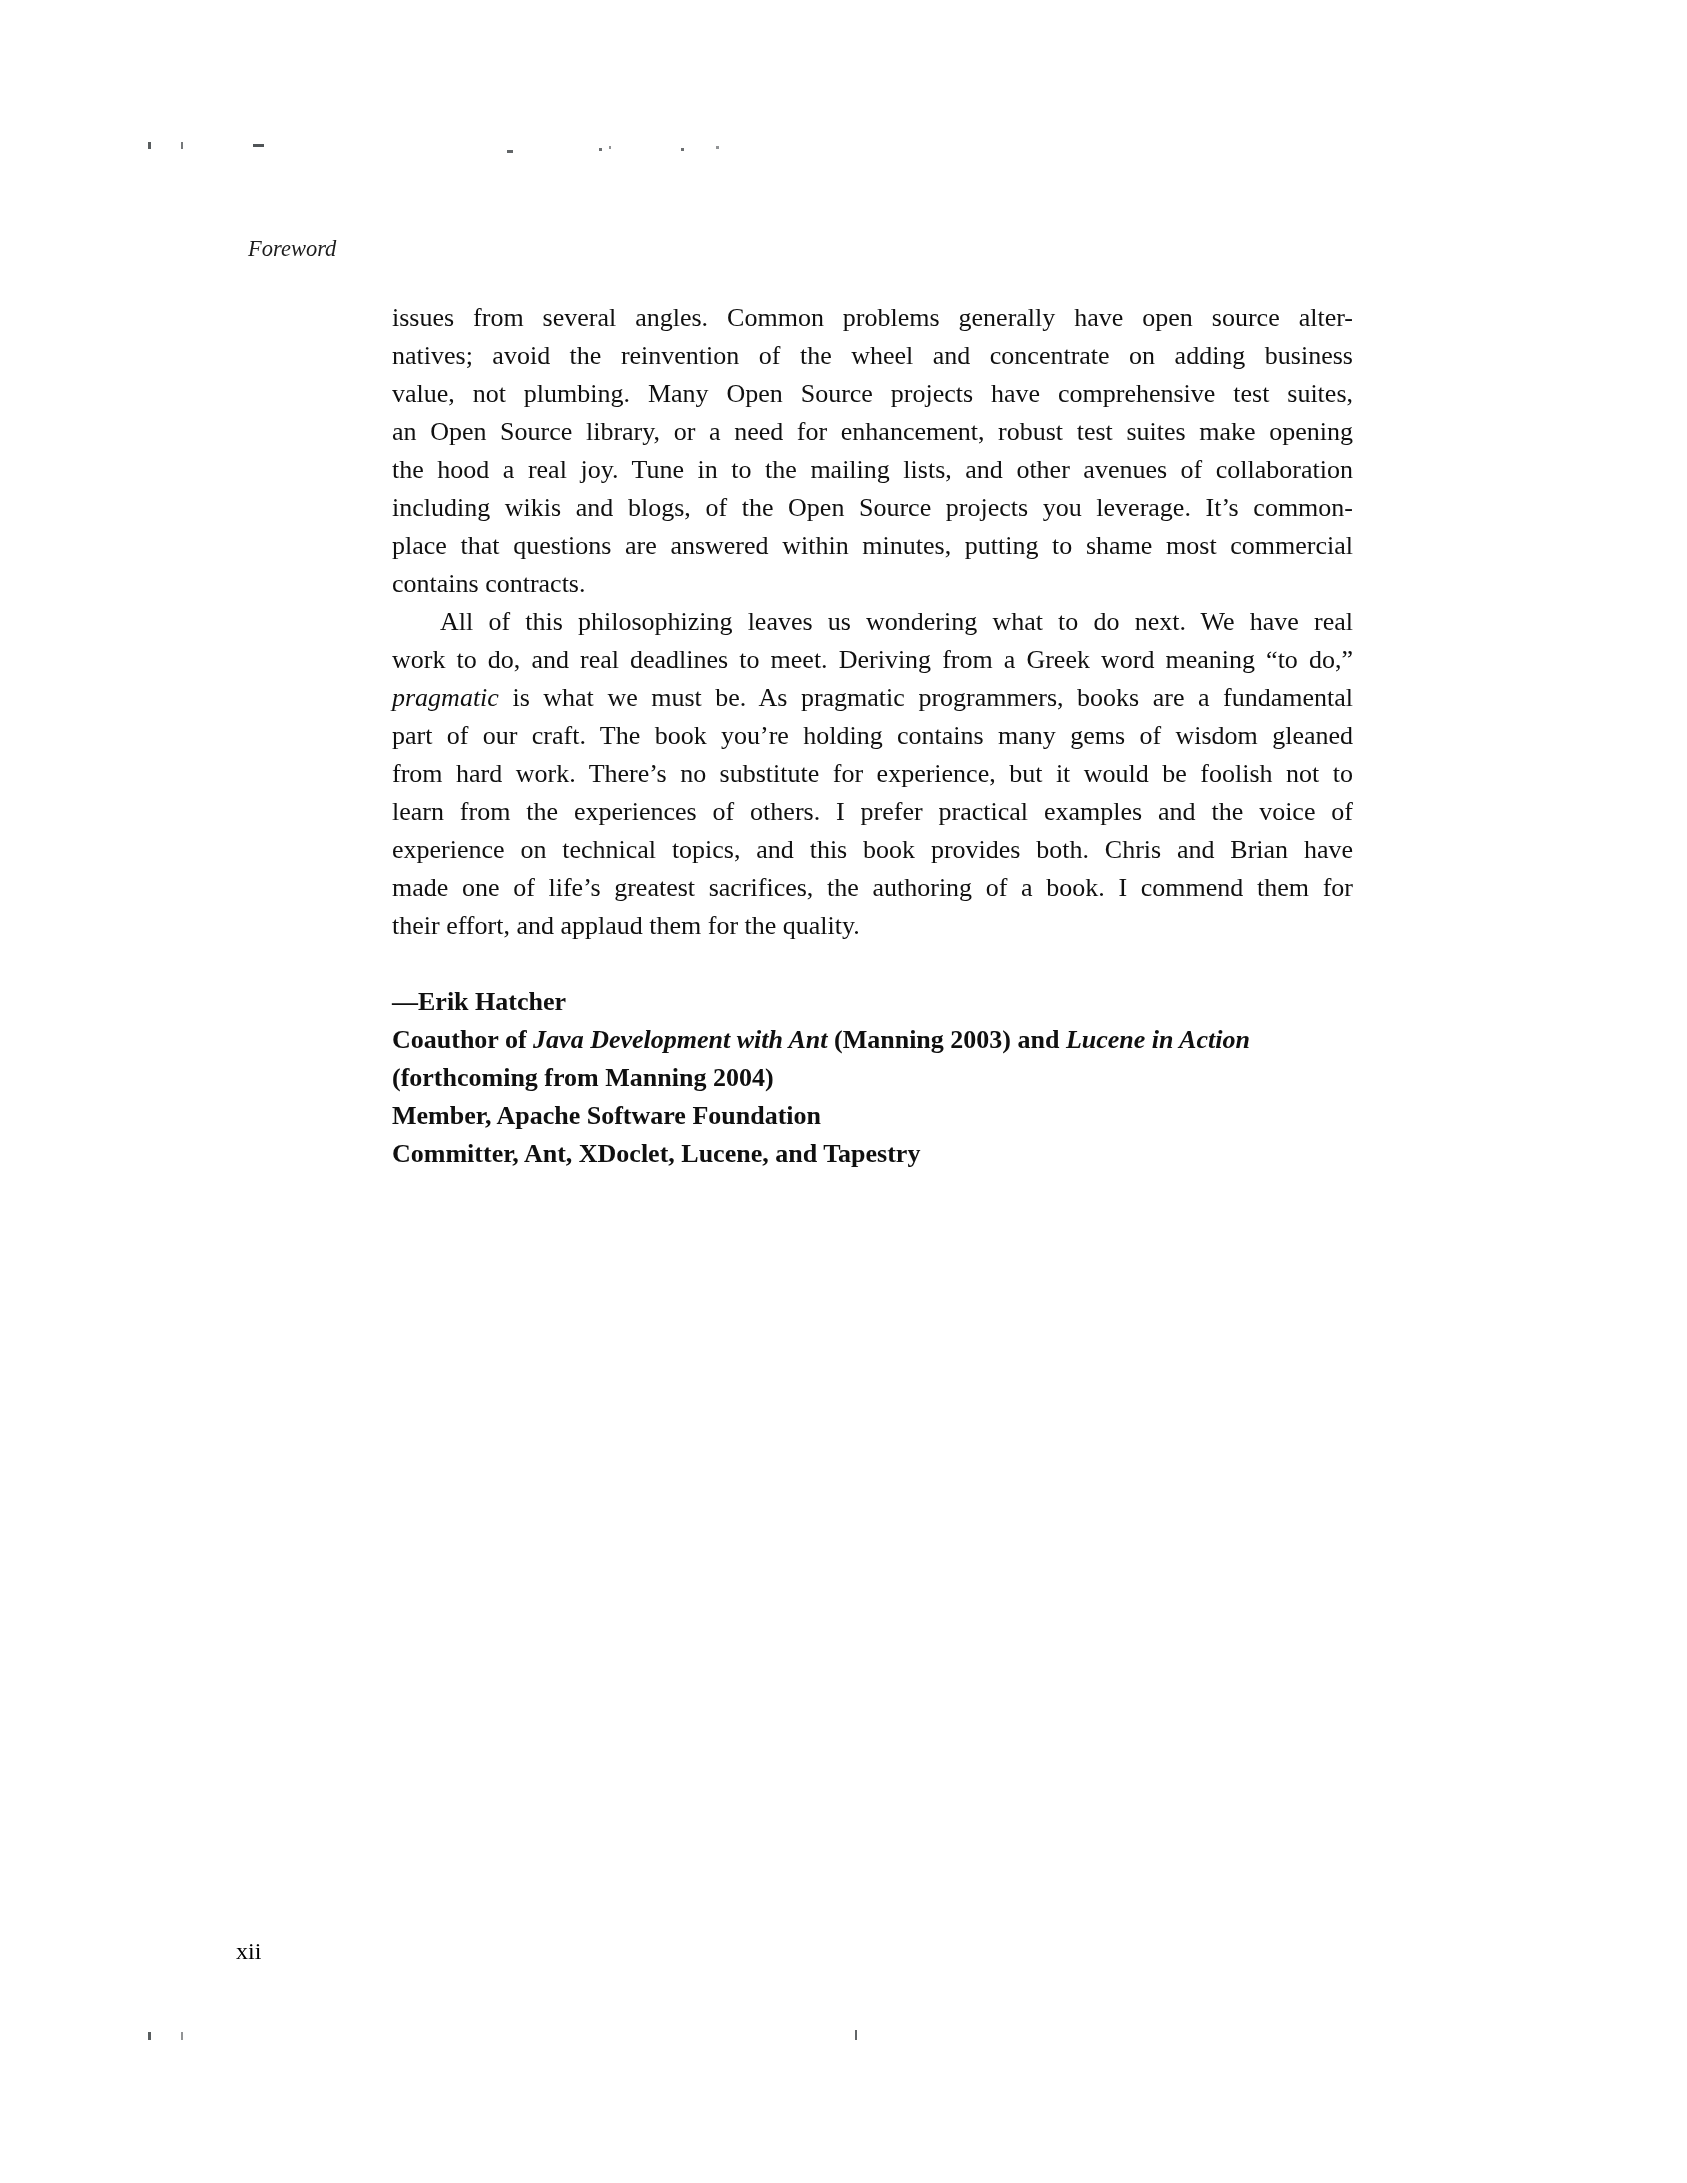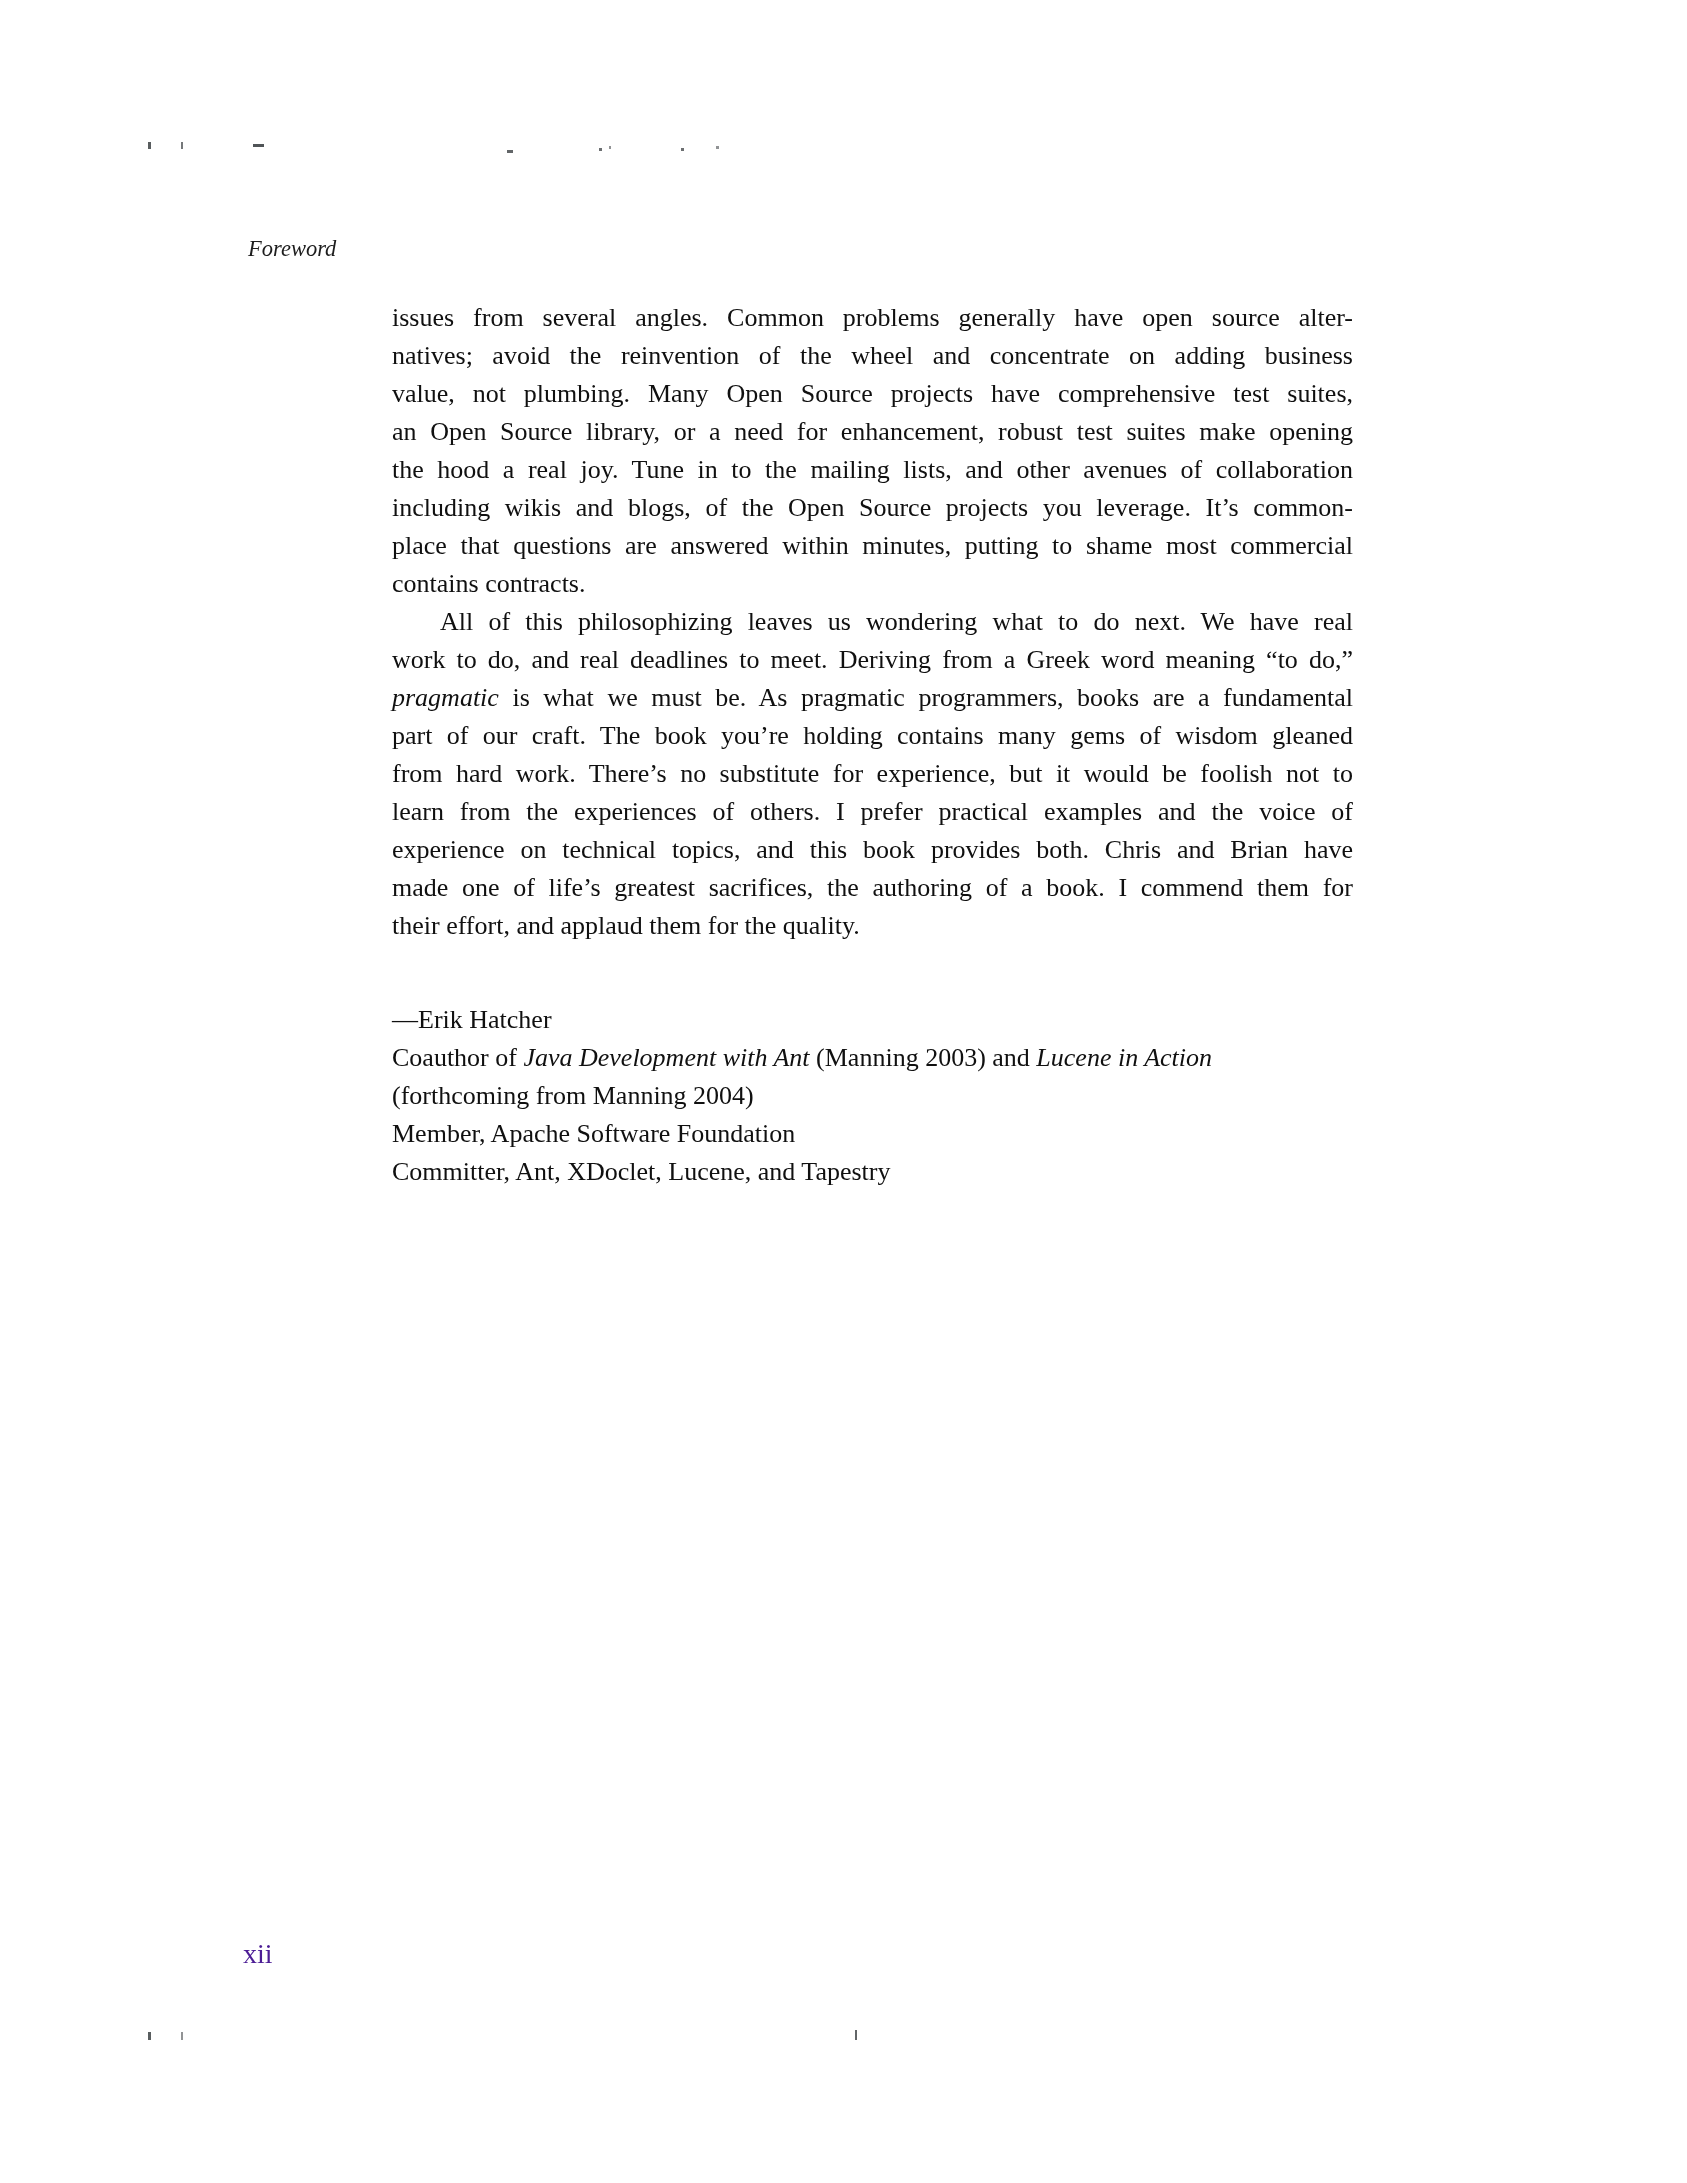--- a/index.html
+++ b/index.html
@@ -34,34 +34,35 @@
     text-align:justify;
     text-align-last:justify;
   }
   .para .line.last{
     text-align-last:left;
   }
   .para.indent .line:first-child{
     text-indent:48px;
   }
   .sig{
-    margin-top:56px;
+    margin-top:38px;
+    font-weight:bold;
   }
   .sig .line{
     text-align:left;
     text-align-last:auto;
   }
   .it{font-style:italic;}
   .folio{
     position:absolute;
-    left:243px;
+    left:236px;
     top:1937px;
-    font-size:28px;
+    font-size:24px;
     line-height:1.2;
-    color:#4c1d95;
+    color:#000000;
   }
   .marks{position:absolute;left:0;top:0;width:100%;height:100%;}
   .mark{
     position:absolute;
     background:#474b4e;
   }
 </style>
 </head>
 <body>
 

